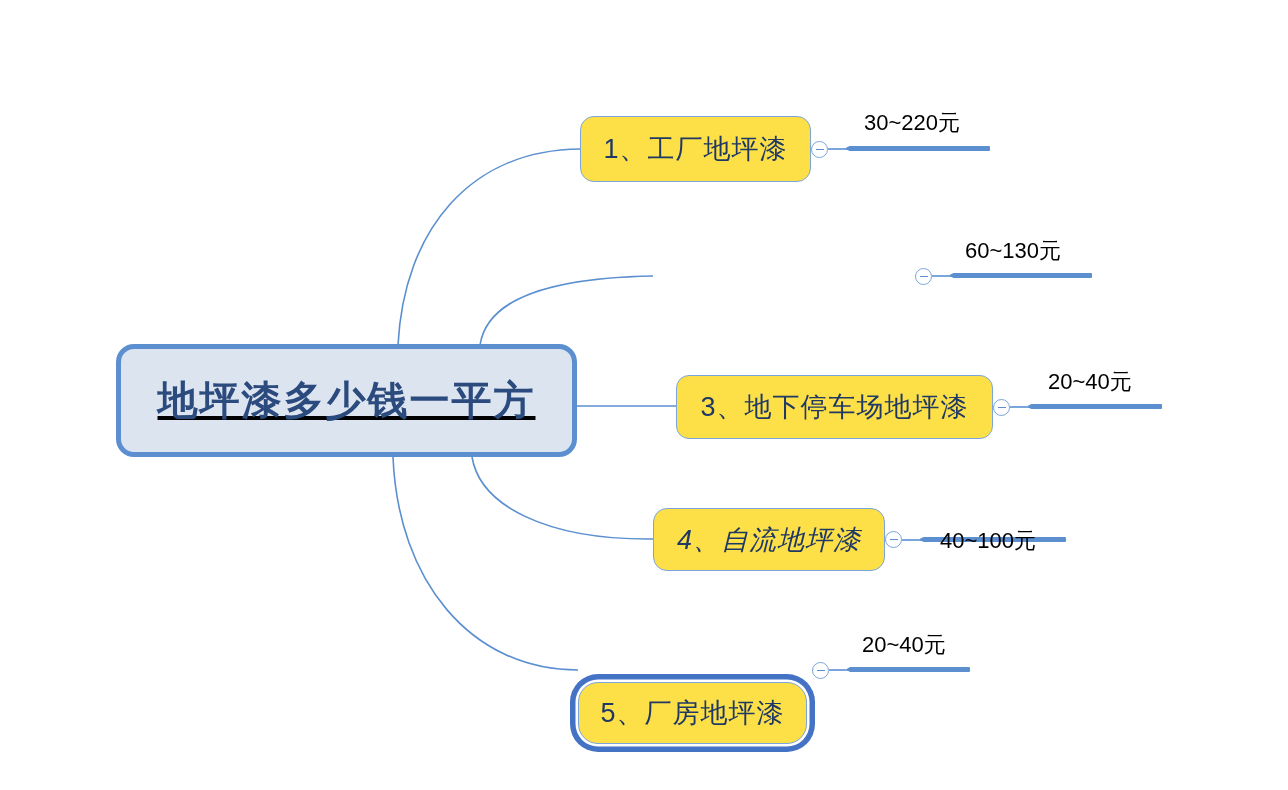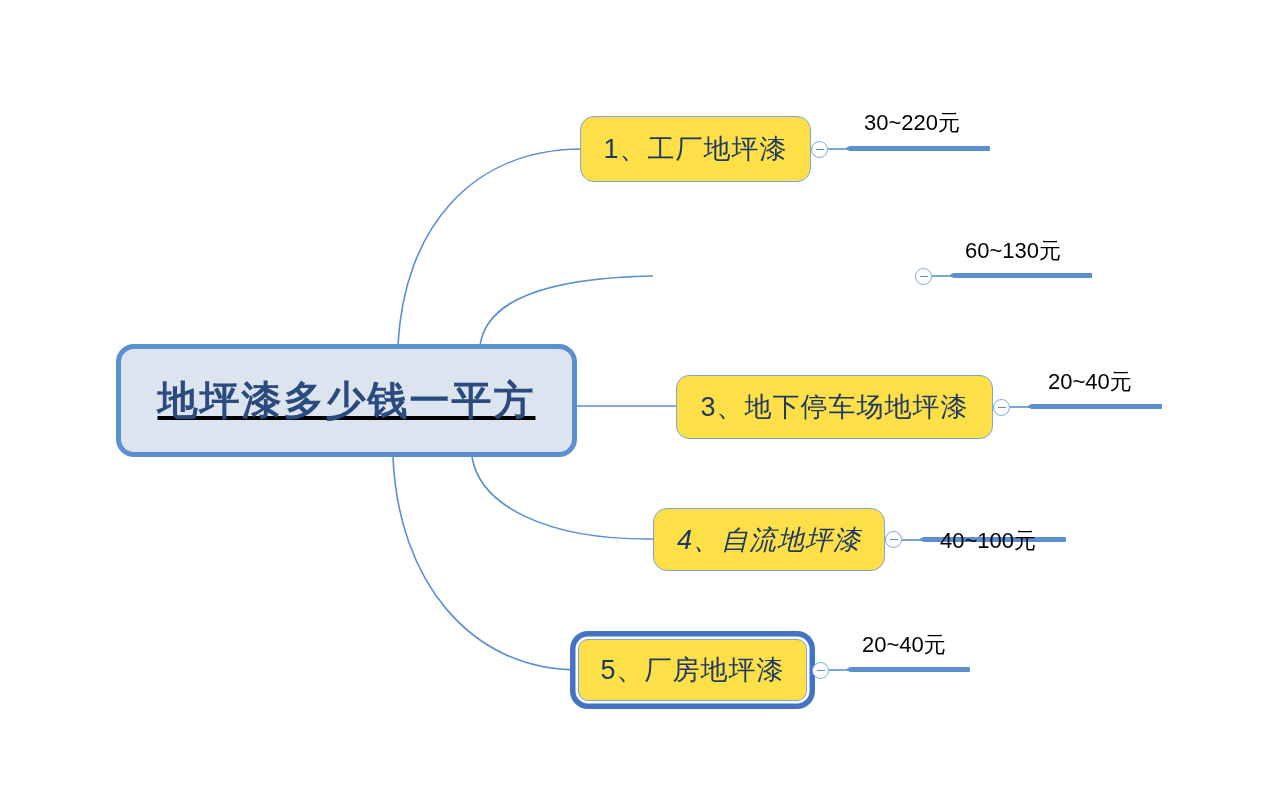--- a/index.html
+++ b/index.html
@@ -69,22 +69,23 @@
     text-align: center;
   }
   .branch-node .label {
     font-size: 27px;
     color: #1f3864;
     white-space: nowrap;
     letter-spacing: 1px;
   }
   
   .branch-node.selected {
-    border-radius: 10px;
+    border-radius: 20px;
     box-shadow: 0 0 0 2.5px #ffffff, 0 0 0 8px #4472c4;
+    margin-top: 43px;
   }
 
   
   .toggle {
     position: absolute;
     width: 17px;
     height: 17px;
     box-sizing: border-box;
     border: 1.5px solid #7aa6db;
     border-radius: 50%;

